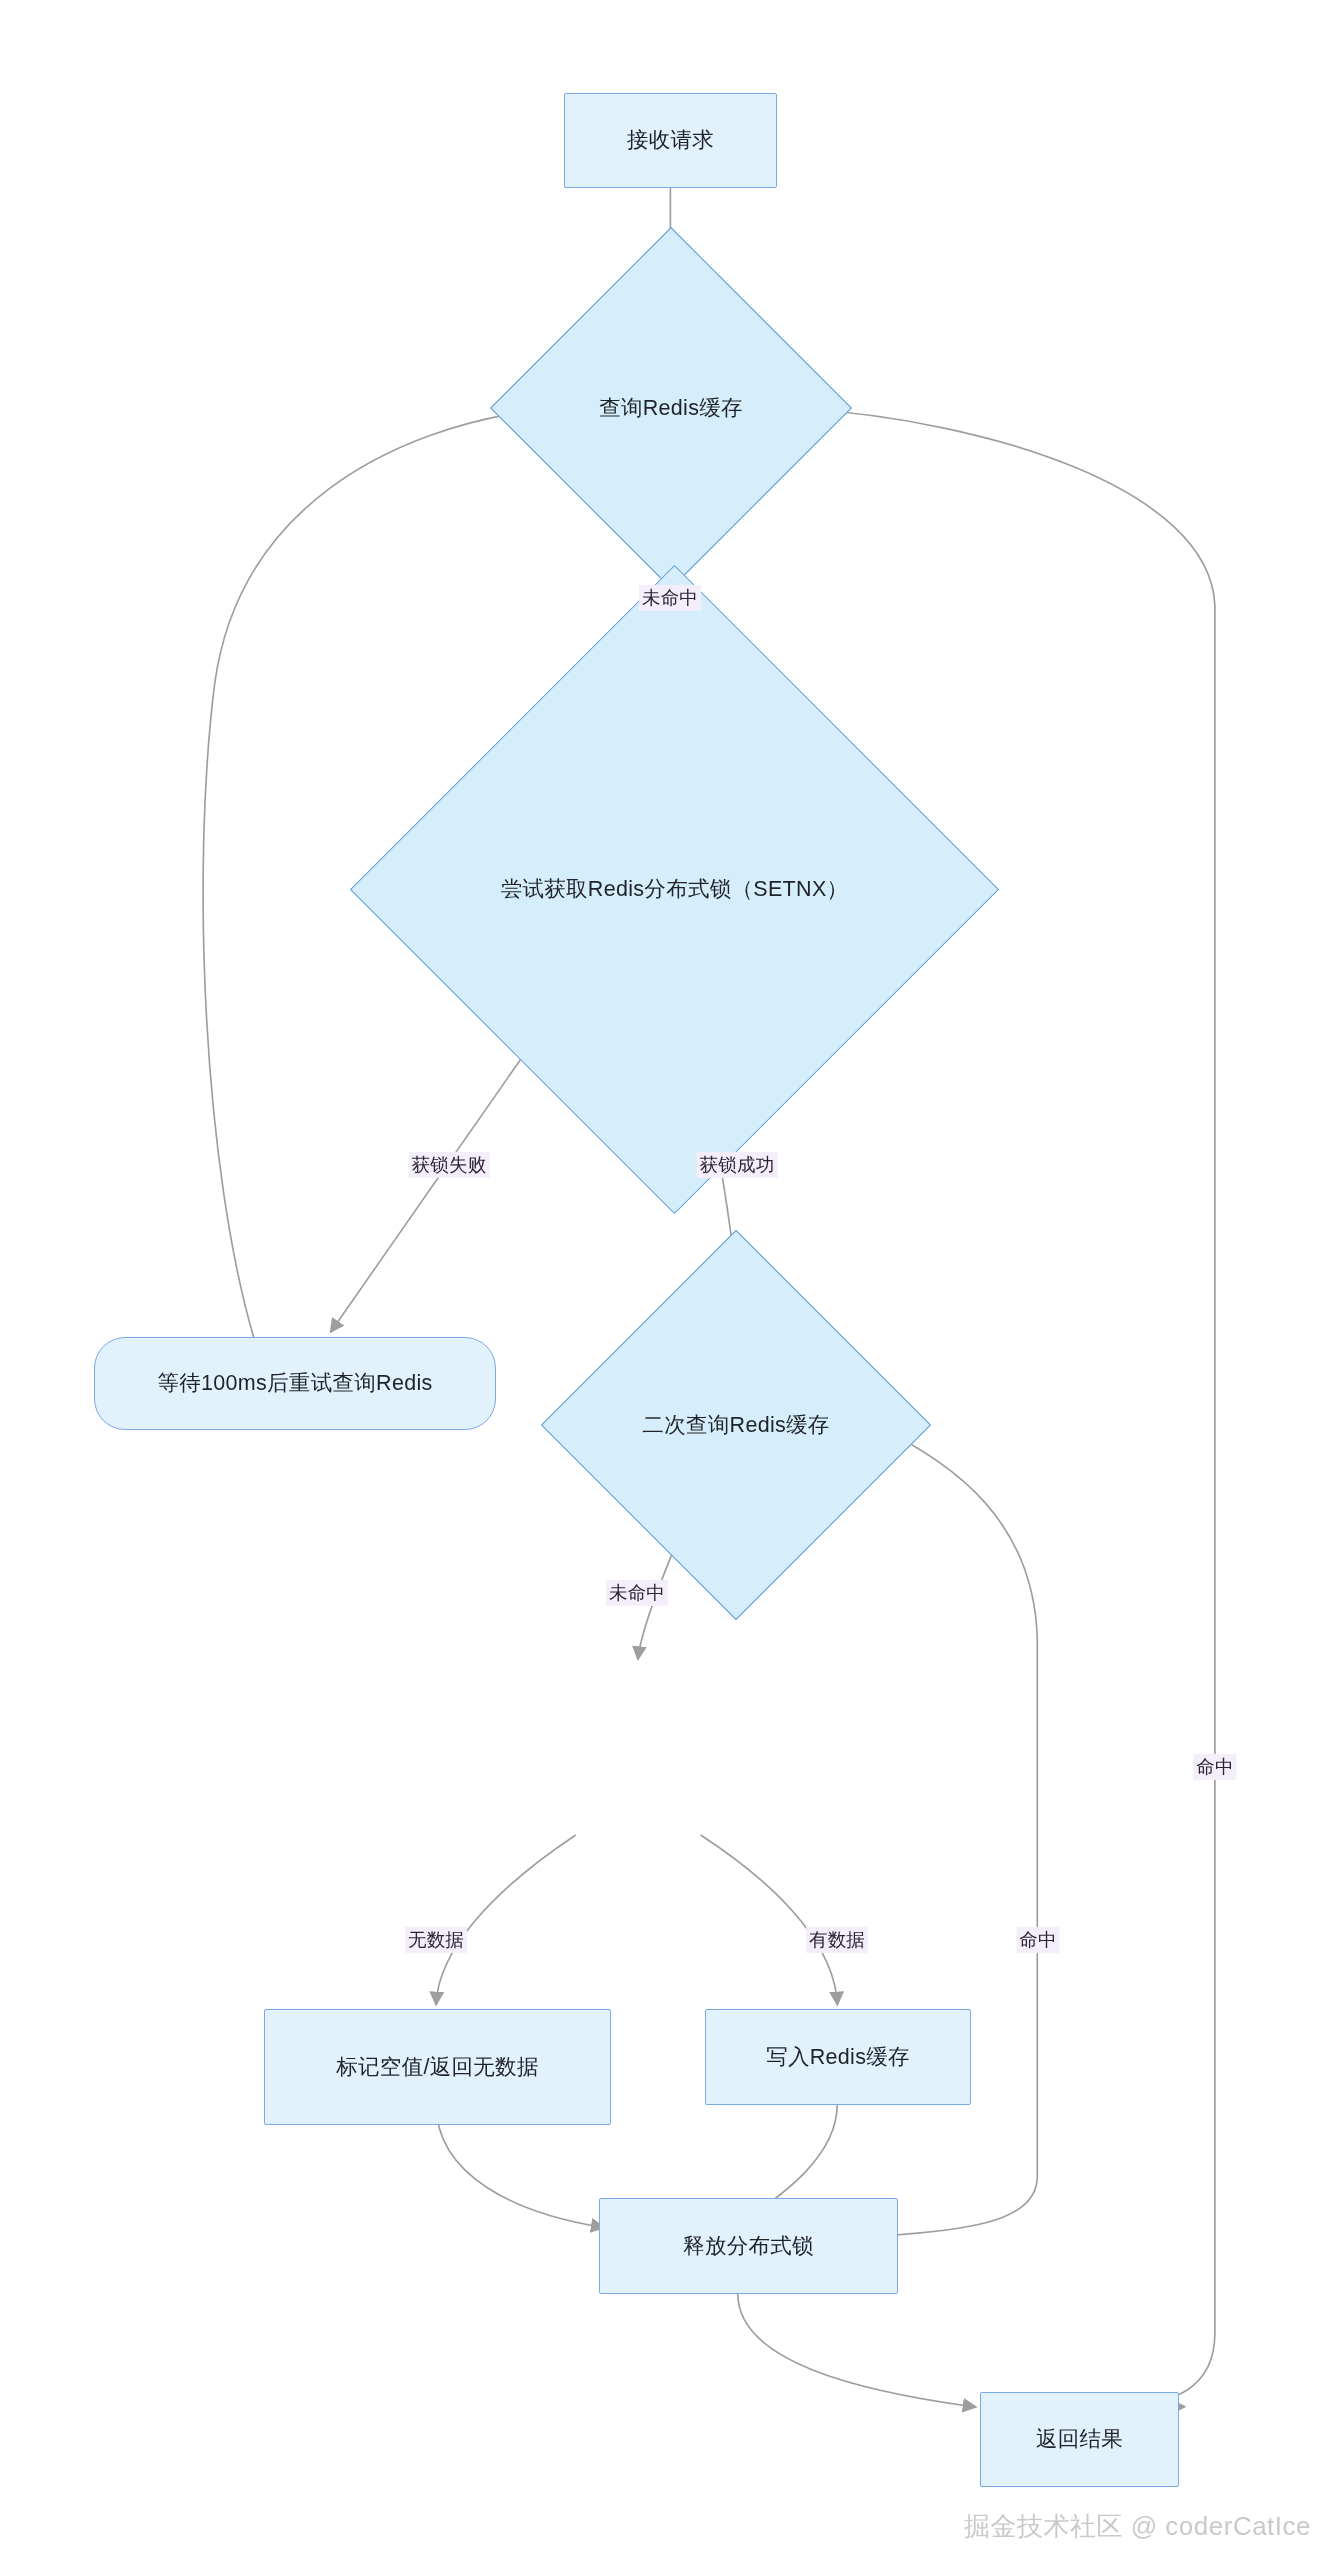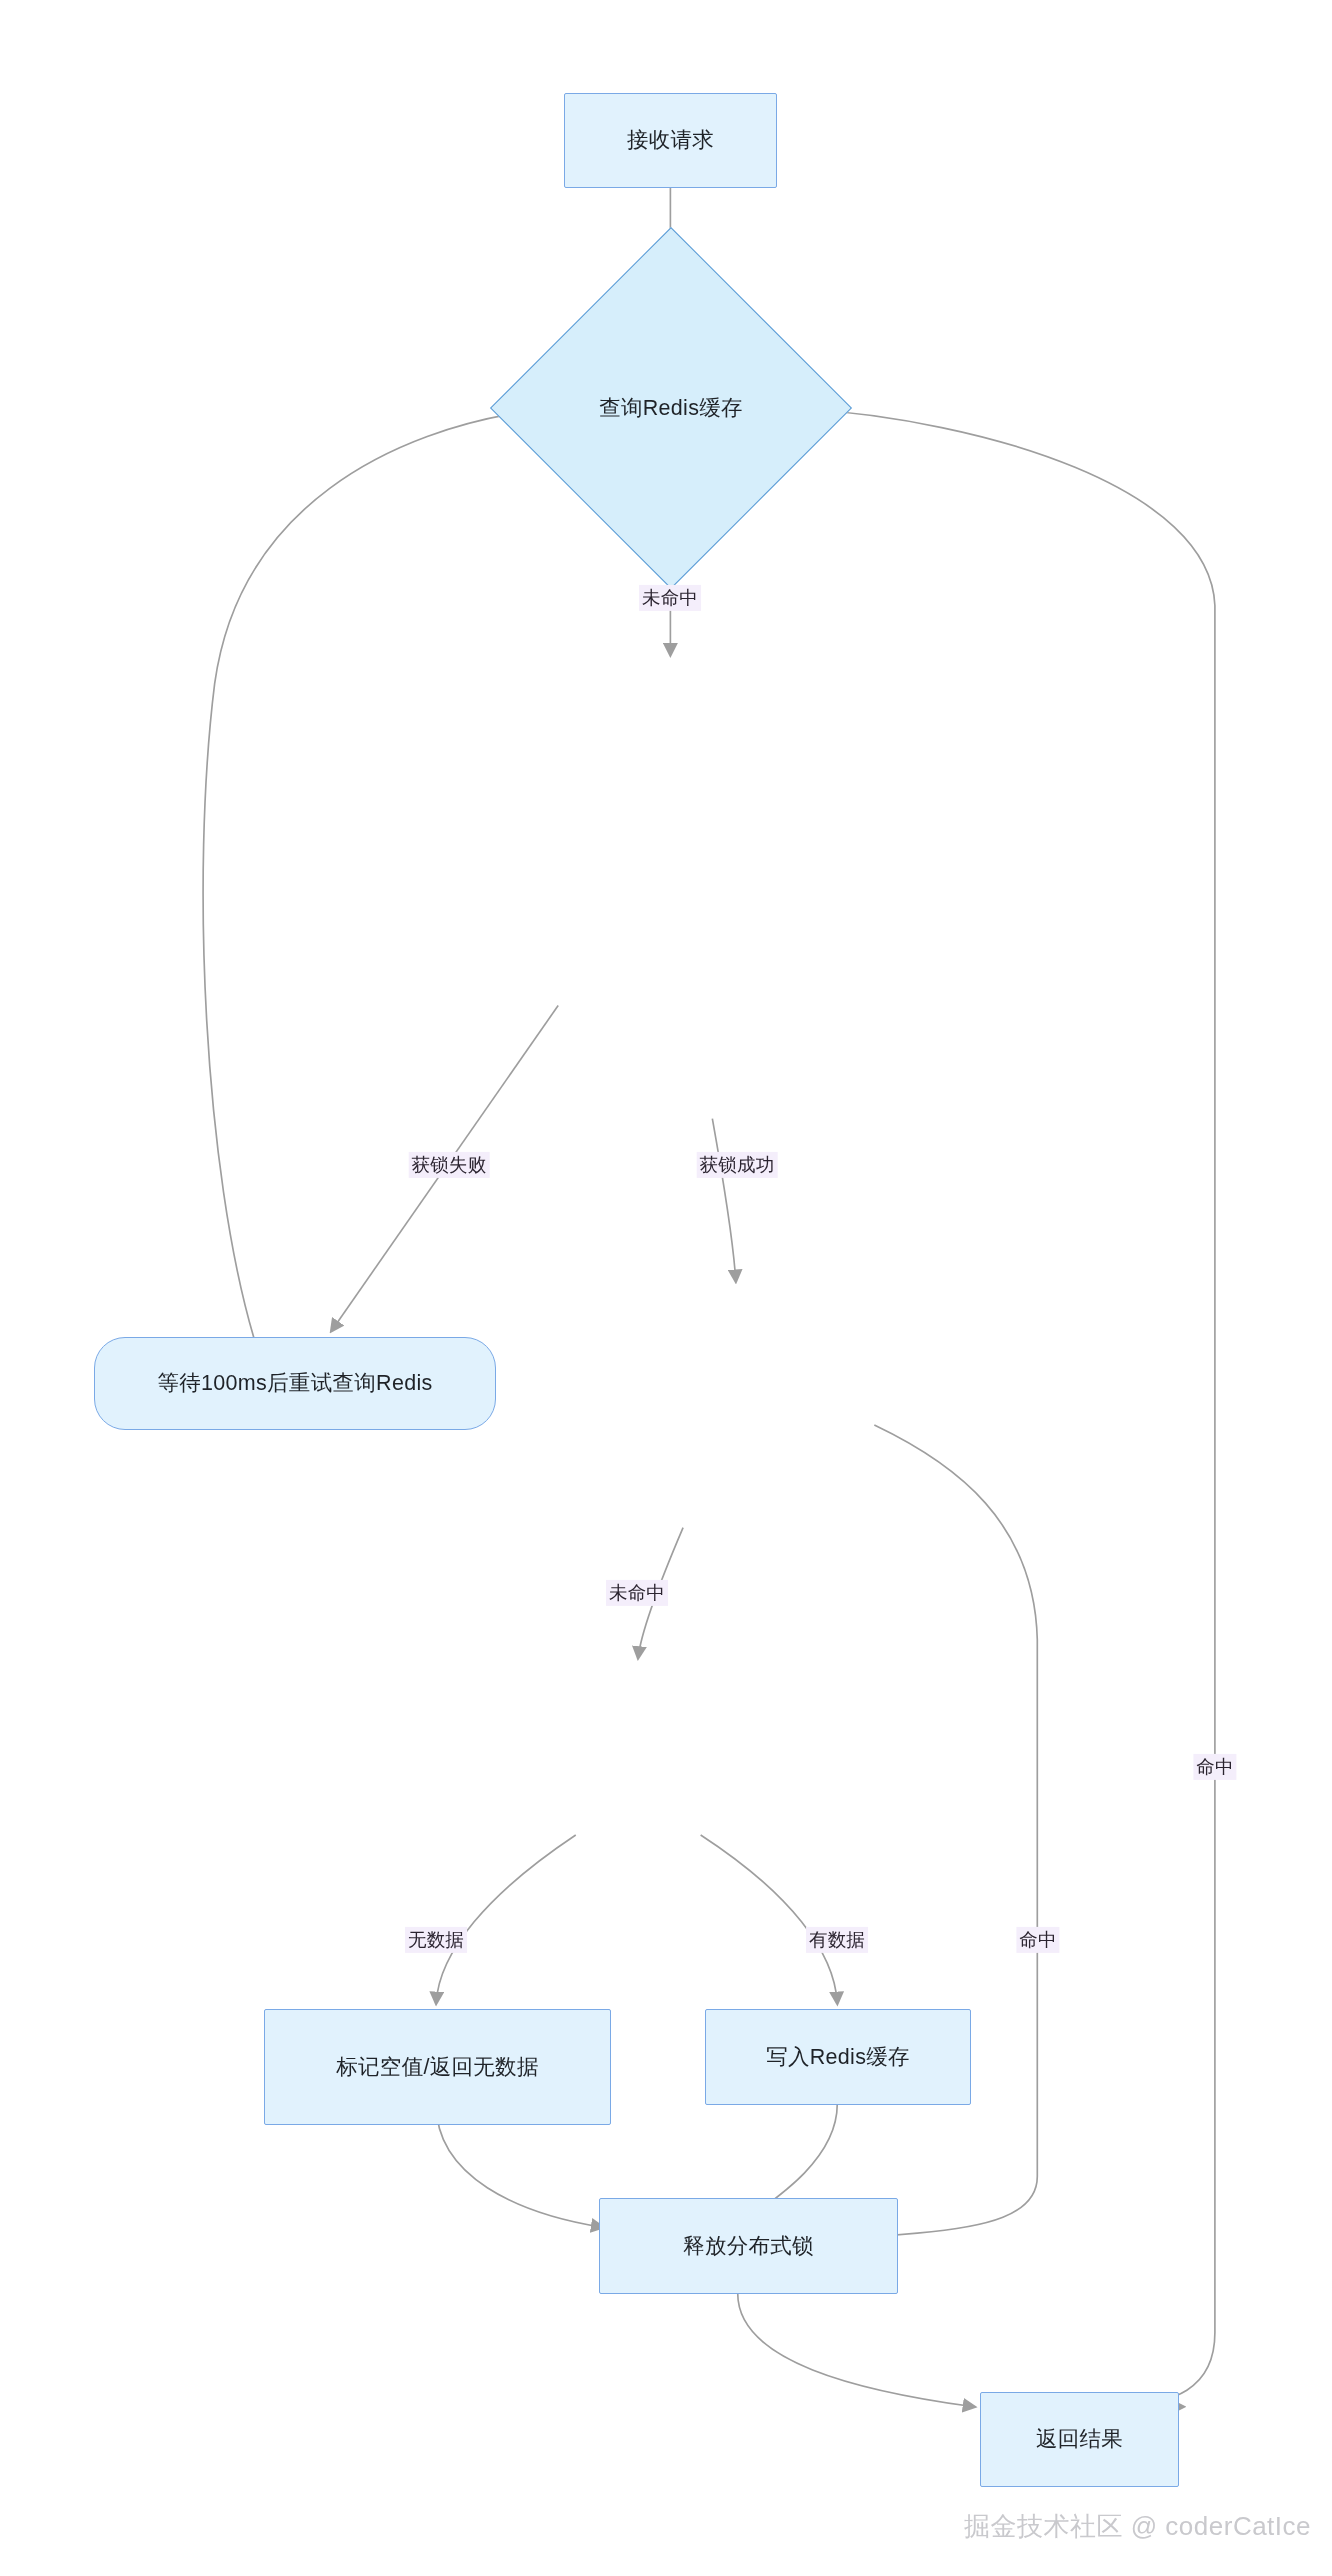--- a/index.html
+++ b/index.html
@@ -125,25 +125,33 @@
 
   <div class="node rect" style="left:564px; top:93px; width:213px; height:95px;">
     <span class="label">接收请求</span>
   </div>
 
   <div class="node diamond-wrap" style="left:543px; top:280px; width:256px; height:256px;">
     <span class="diamond-shape"></span>
     <span class="label">查询Redis缓存</span>
   </div>
 
+  <div class="node diamond-wrap" style="left:445px; top:660px; width:459px; height:459px;">
+    <span class="diamond-shape"></span>
+    <span class="label">尝试获取Redis分布式锁（SETNX）</span>
+  </div>
 
   <div class="node rect" style="left:94px; top:1337px; width:402px; height:93px;border-radius:31px;">
     <span class="label">等待100ms后重试查询Redis</span>
   </div>
 
+  <div class="node diamond-wrap" style="left:598px; top:1287px; width:276px; height:276px;">
+    <span class="diamond-shape"></span>
+    <span class="label">二次查询Redis缓存</span>
+  </div>
 
 
   <div class="node rect" style="left:264px; top:2009px; width:347px; height:116px;">
     <span class="label">标记空值/返回无数据</span>
   </div>
 
   <div class="node rect" style="left:705px; top:2009px; width:266px; height:96px;">
     <span class="label">写入Redis缓存</span>
   </div>
 

